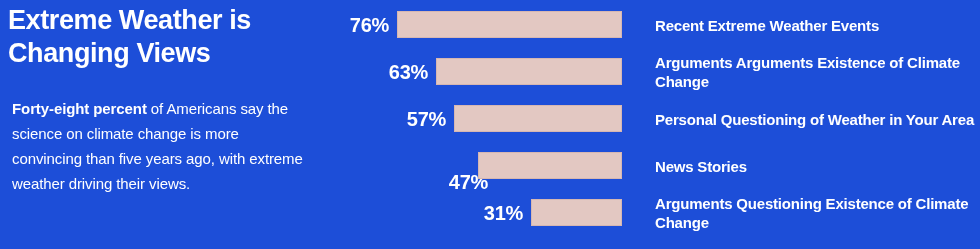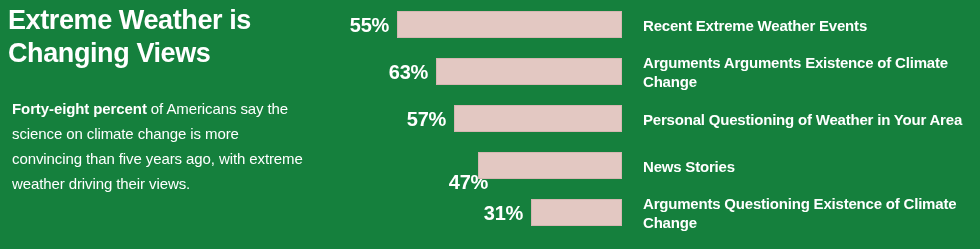--- a/index.html
+++ b/index.html
@@ -106,47 +106,47 @@
     right: 0px;
     top: 0px;
     height: 27px;
     background: #E3C8C2;
     border: 1px solid #D6B7B2;
     box-sizing: border-box;
   }
 
   .bar-label {
     position: absolute;
-    left: 313px;    
+    left: 325px;    
     top: 50%;
     transform: translateY(-50%);
     width: 325px;
     color: #FFFFFF;
     font-family: "Liberation Sans", sans-serif;
     font-size: 15px;
     font-weight: bold;
     line-height: 19px;
     letter-spacing: -0.2px;
   }
 </style>
 </head>
 <body style="background: rgb(158, 48, 52);">
 
-<div id="infographic" style="background: #15803d;">
+<div id="infographic" style="background: #1d4ed8;">
 
   <div class="left-panel">
     <h1 class="headline">Extreme Weather is Changing Views</h1>
     <p class="deck"><span class="lead-in">Forty-eight percent</span><span> of Americans say the science on climate change is more convincing than five years ago, with extreme weather driving their views.</span></p>
   </div>
 
   <div class="chart">
 
     <div class="bar-row" id="row-0" style="top: 11px;">
       <div class="bar-track">
-        <span class="bar-value" style="right: 233px;">55%</span>
+        <span class="bar-value" style="right: 233px;">76%</span>
         <div class="bar-fill" style="width: 225px; background: rgb(227, 200, 194); border-color: rgb(214, 183, 178);"></div>
       </div>
       <div class="bar-label">Recent Extreme Weather Events</div>
     </div>
 
     <div class="bar-row" id="row-1" style="top: 58px;">
       <div class="bar-track">
         <span class="bar-value" style="right: 194px; text-align: center;">63%</span>
         <div class="bar-fill" style="width: 186px; background: rgb(227, 200, 194); border-color: rgb(214, 183, 178);"></div>
       </div>

